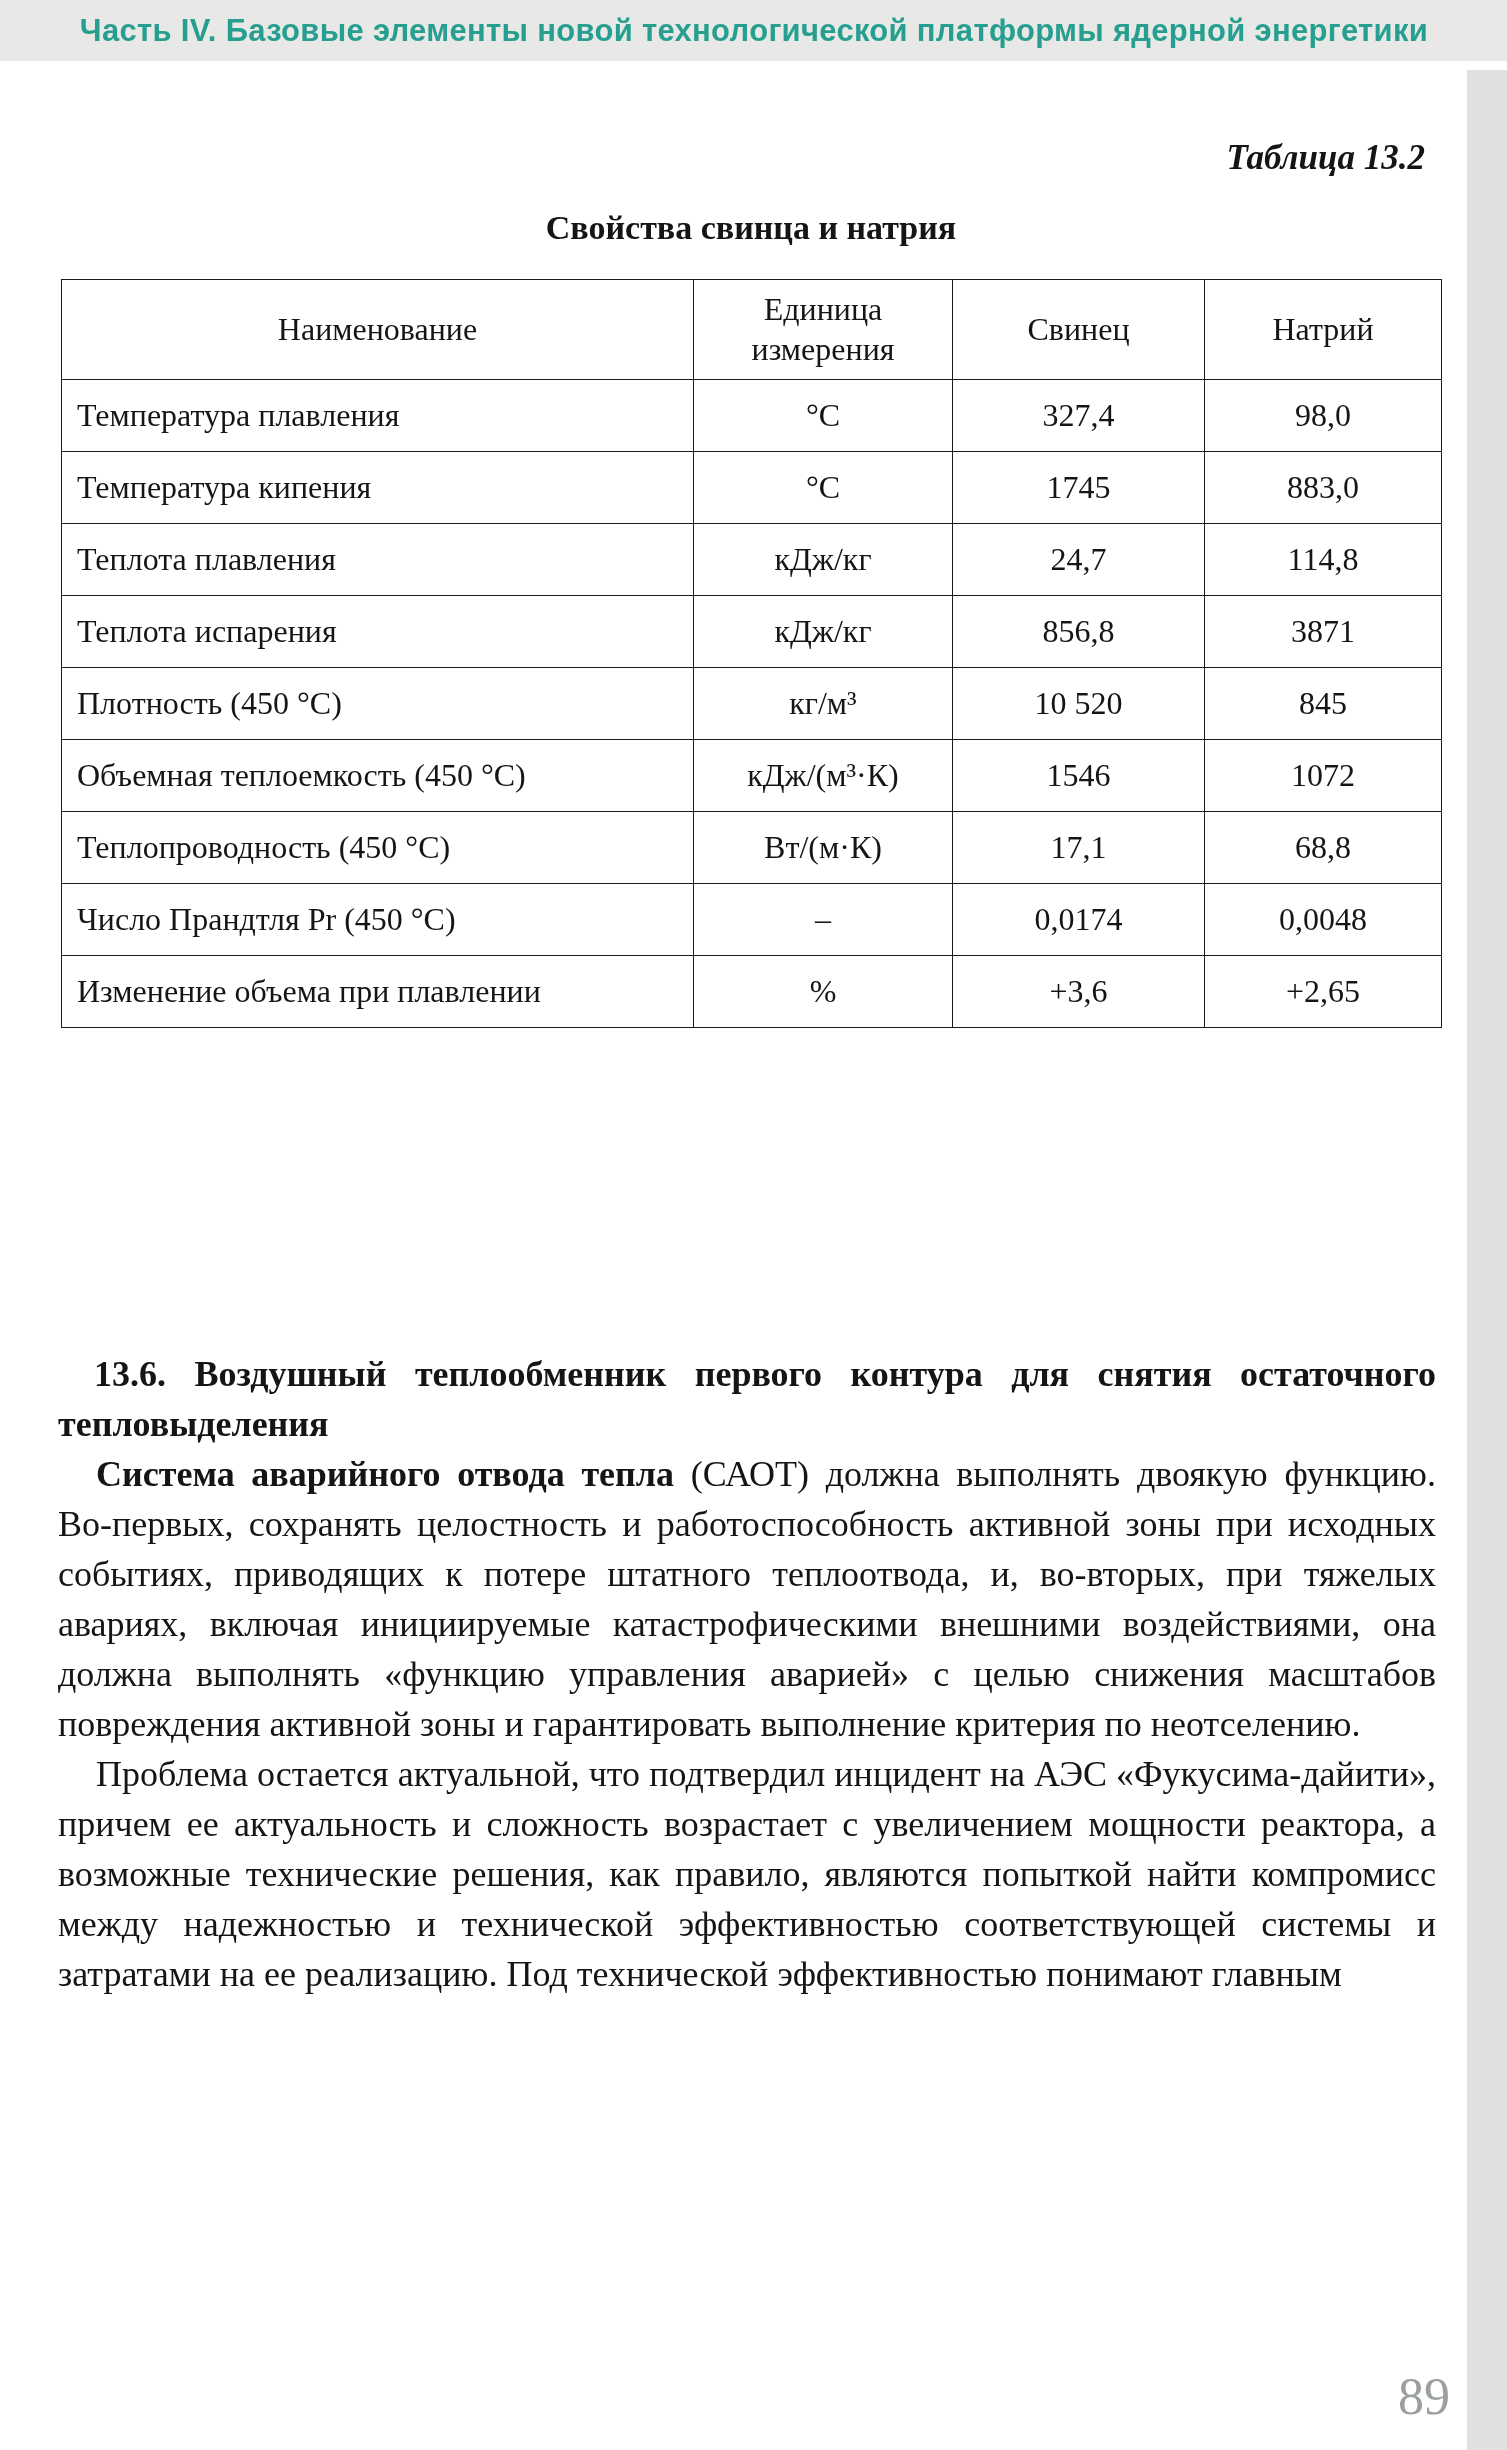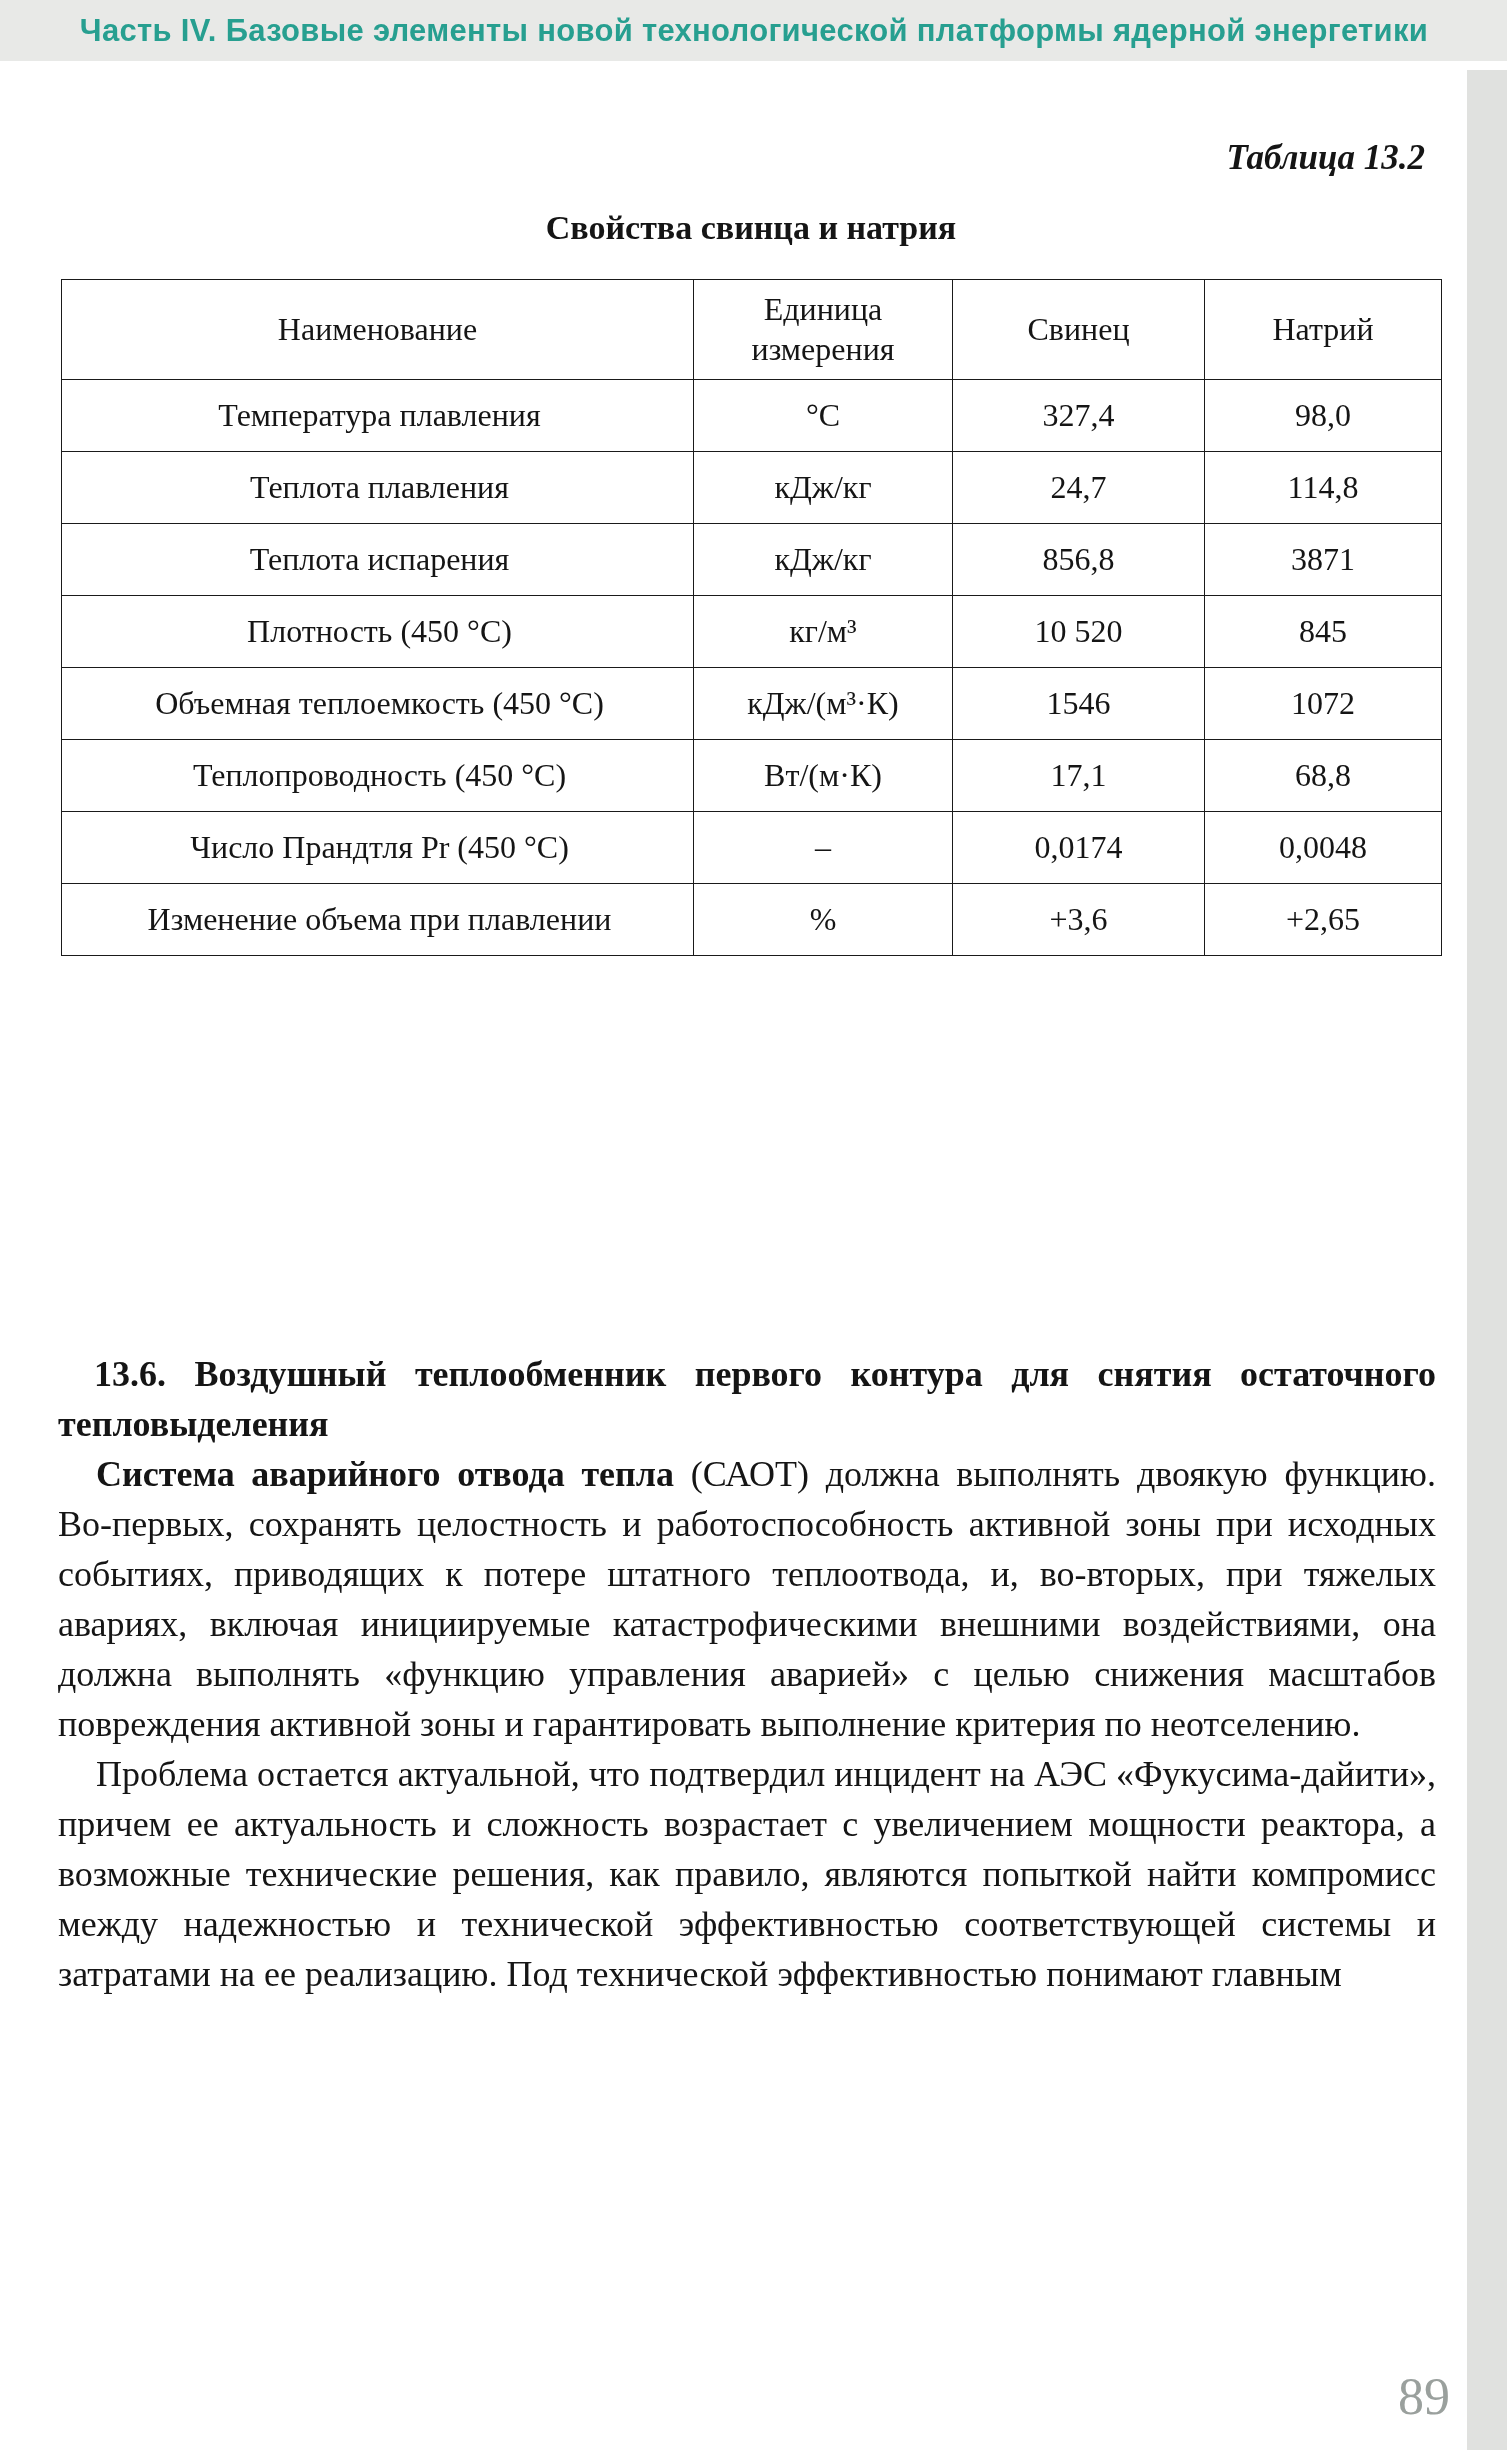--- a/index.html
+++ b/index.html
@@ -67,21 +67,21 @@
   table.props th {
     font-weight: normal;
     text-align: center;
     padding: 9.4px 11.3px;
     height: 98px;
     white-space: pre-line;
     line-height: 1.25;
   }
   table.props td { height: 72px; line-height: 1.2; }
   td.name-cell {
-    text-align: center;
+    text-align: left;
     padding: 13px 11px 13px 15px;
     white-space: pre-line;
   }
   td.val-cell {
     text-align: center;
     padding: 13px 7.5px;
   }
   .text-block {
     position: absolute;
     top: 1349px; left: 58px;
@@ -138,20 +138,26 @@
         </tr>
     </thead>
     <tbody id="body-rows">
         <tr>
           <td class="name-cell">Температура плавления</td>
           <td class="val-cell">°С</td>
           <td class="val-cell">327,4</td>
           <td class="val-cell">98,0</td>
         </tr>
         <tr>
+          <td class="name-cell">Температура кипения</td>
+          <td class="val-cell">°С</td>
+          <td class="val-cell">1745</td>
+          <td class="val-cell">883,0</td>
+        </tr>
+        <tr>
           <td class="name-cell">Теплота плавления</td>
           <td class="val-cell">кДж/кг</td>
           <td class="val-cell">24,7</td>
           <td class="val-cell">114,8</td>
         </tr>
         <tr>
           <td class="name-cell">Теплота испарения</td>
           <td class="val-cell">кДж/кг</td>
           <td class="val-cell">856,8</td>
           <td class="val-cell">3871</td>

